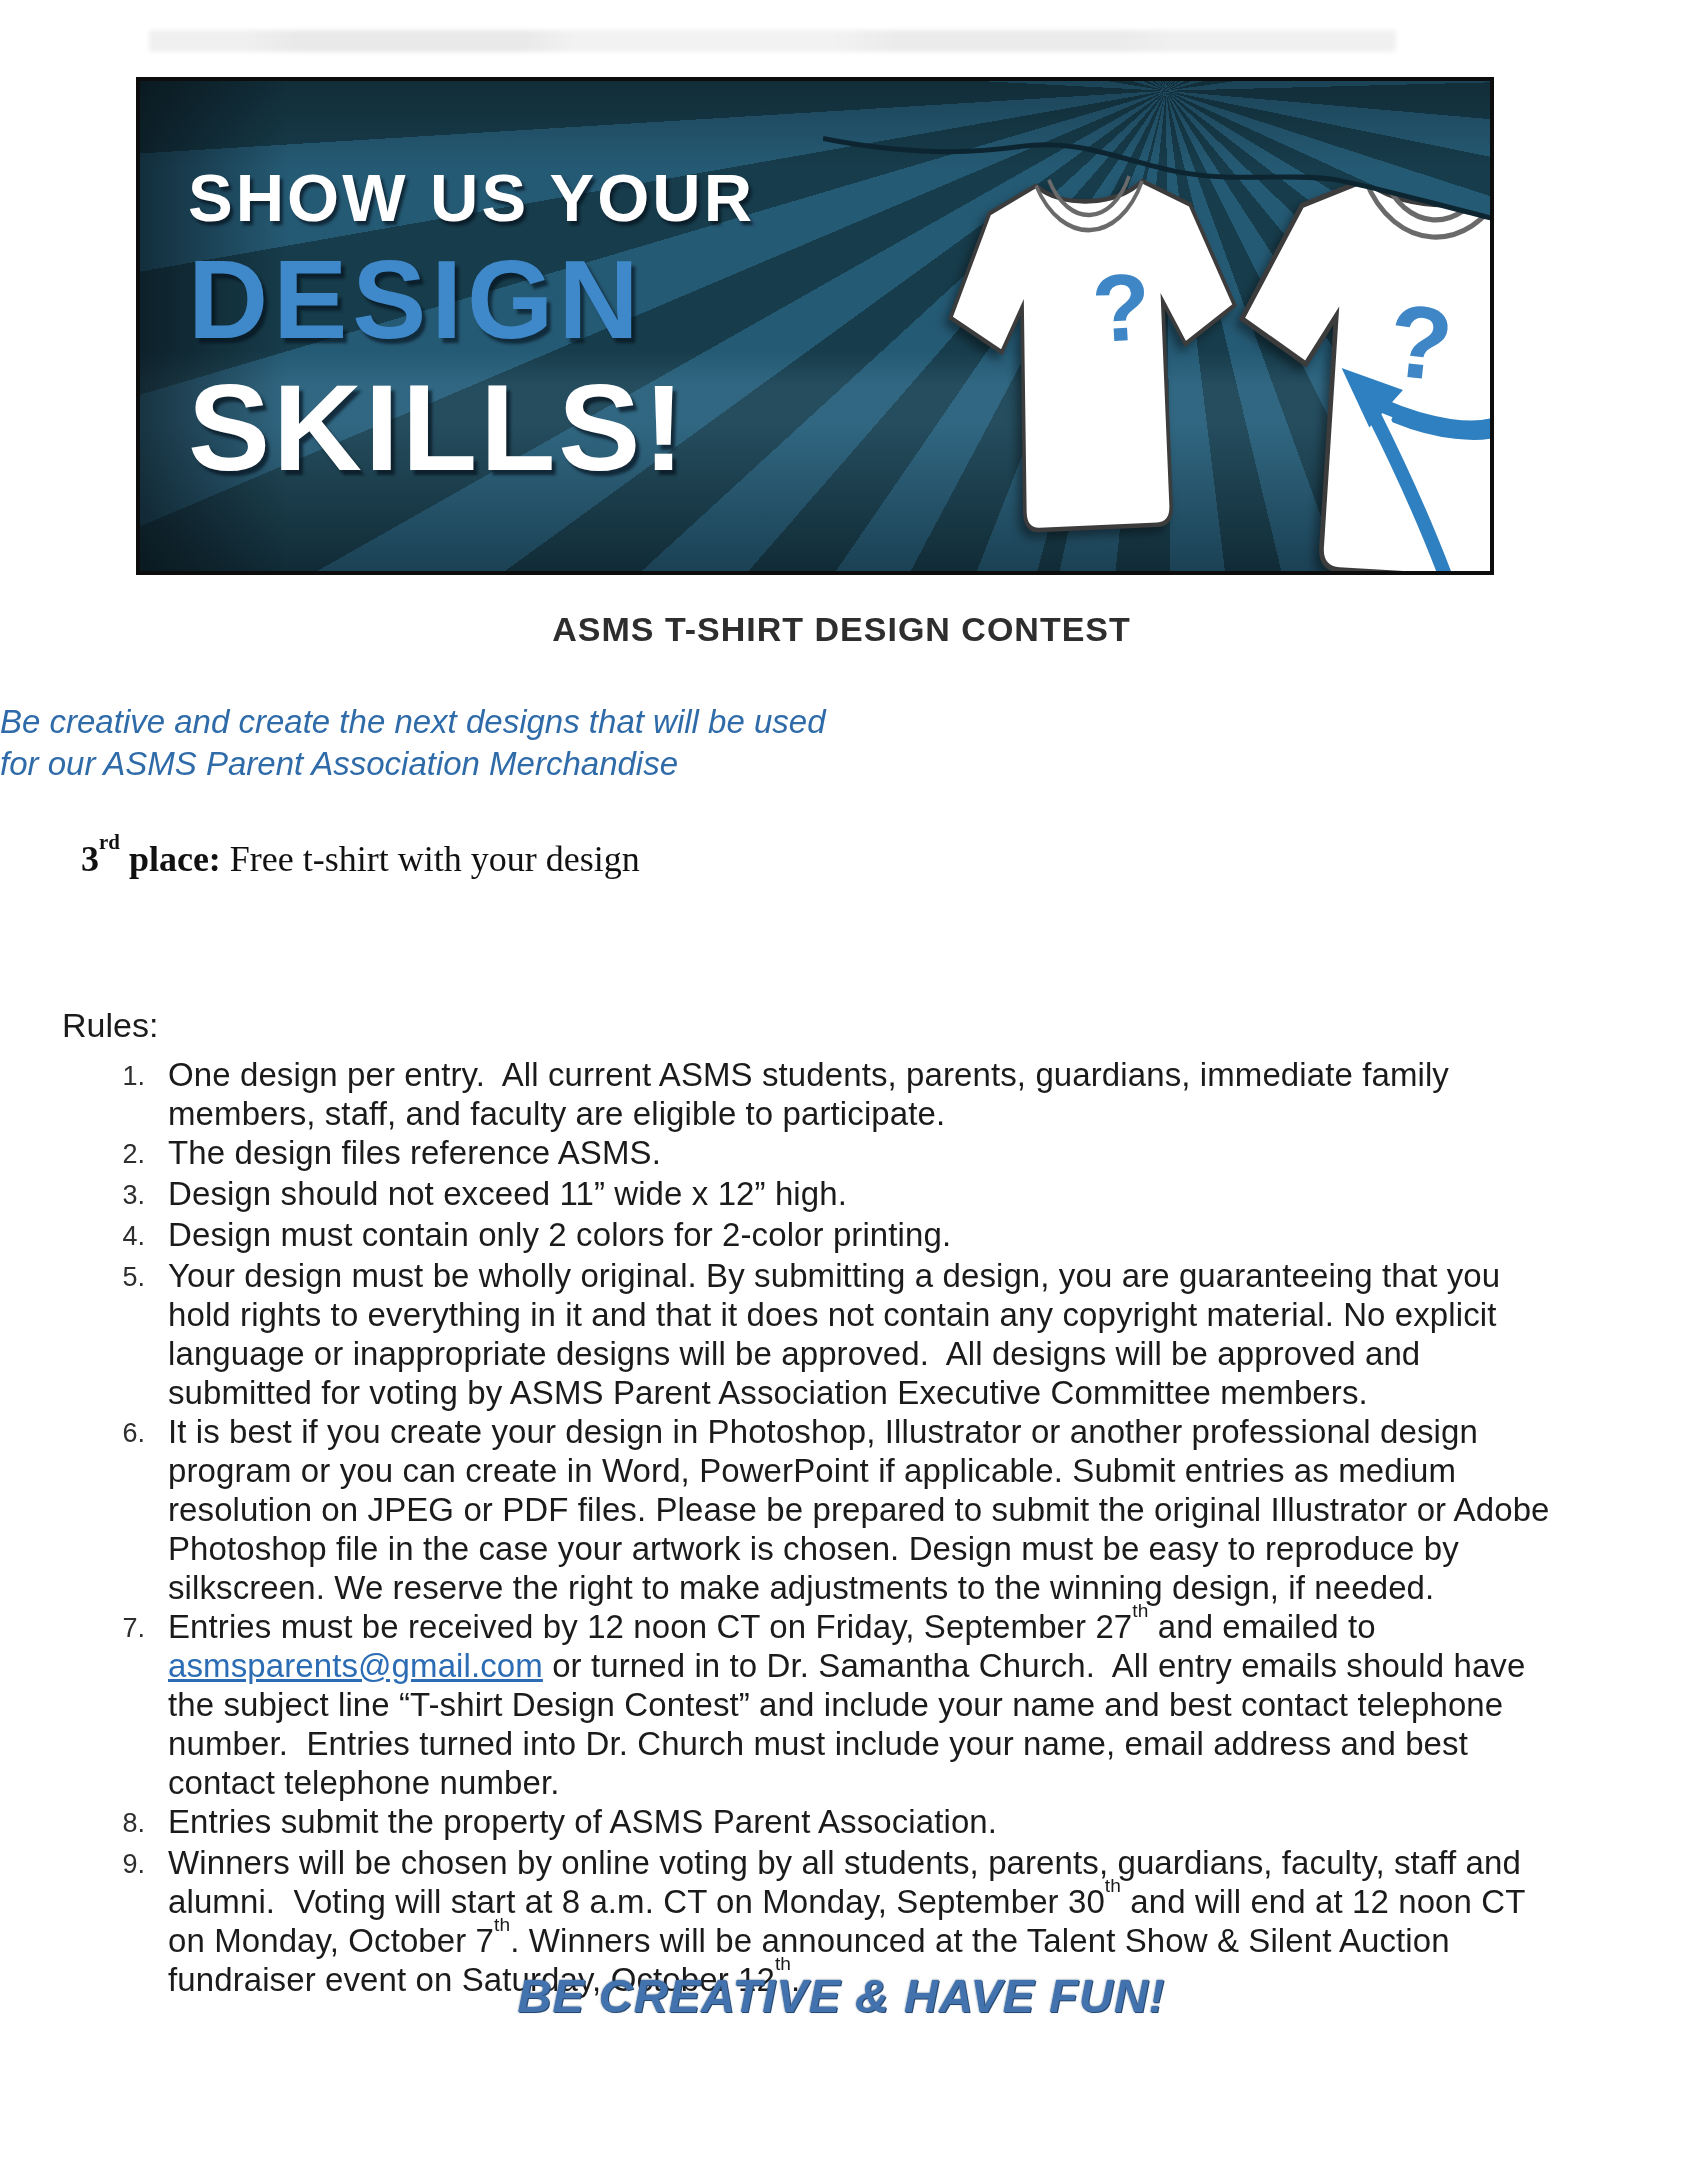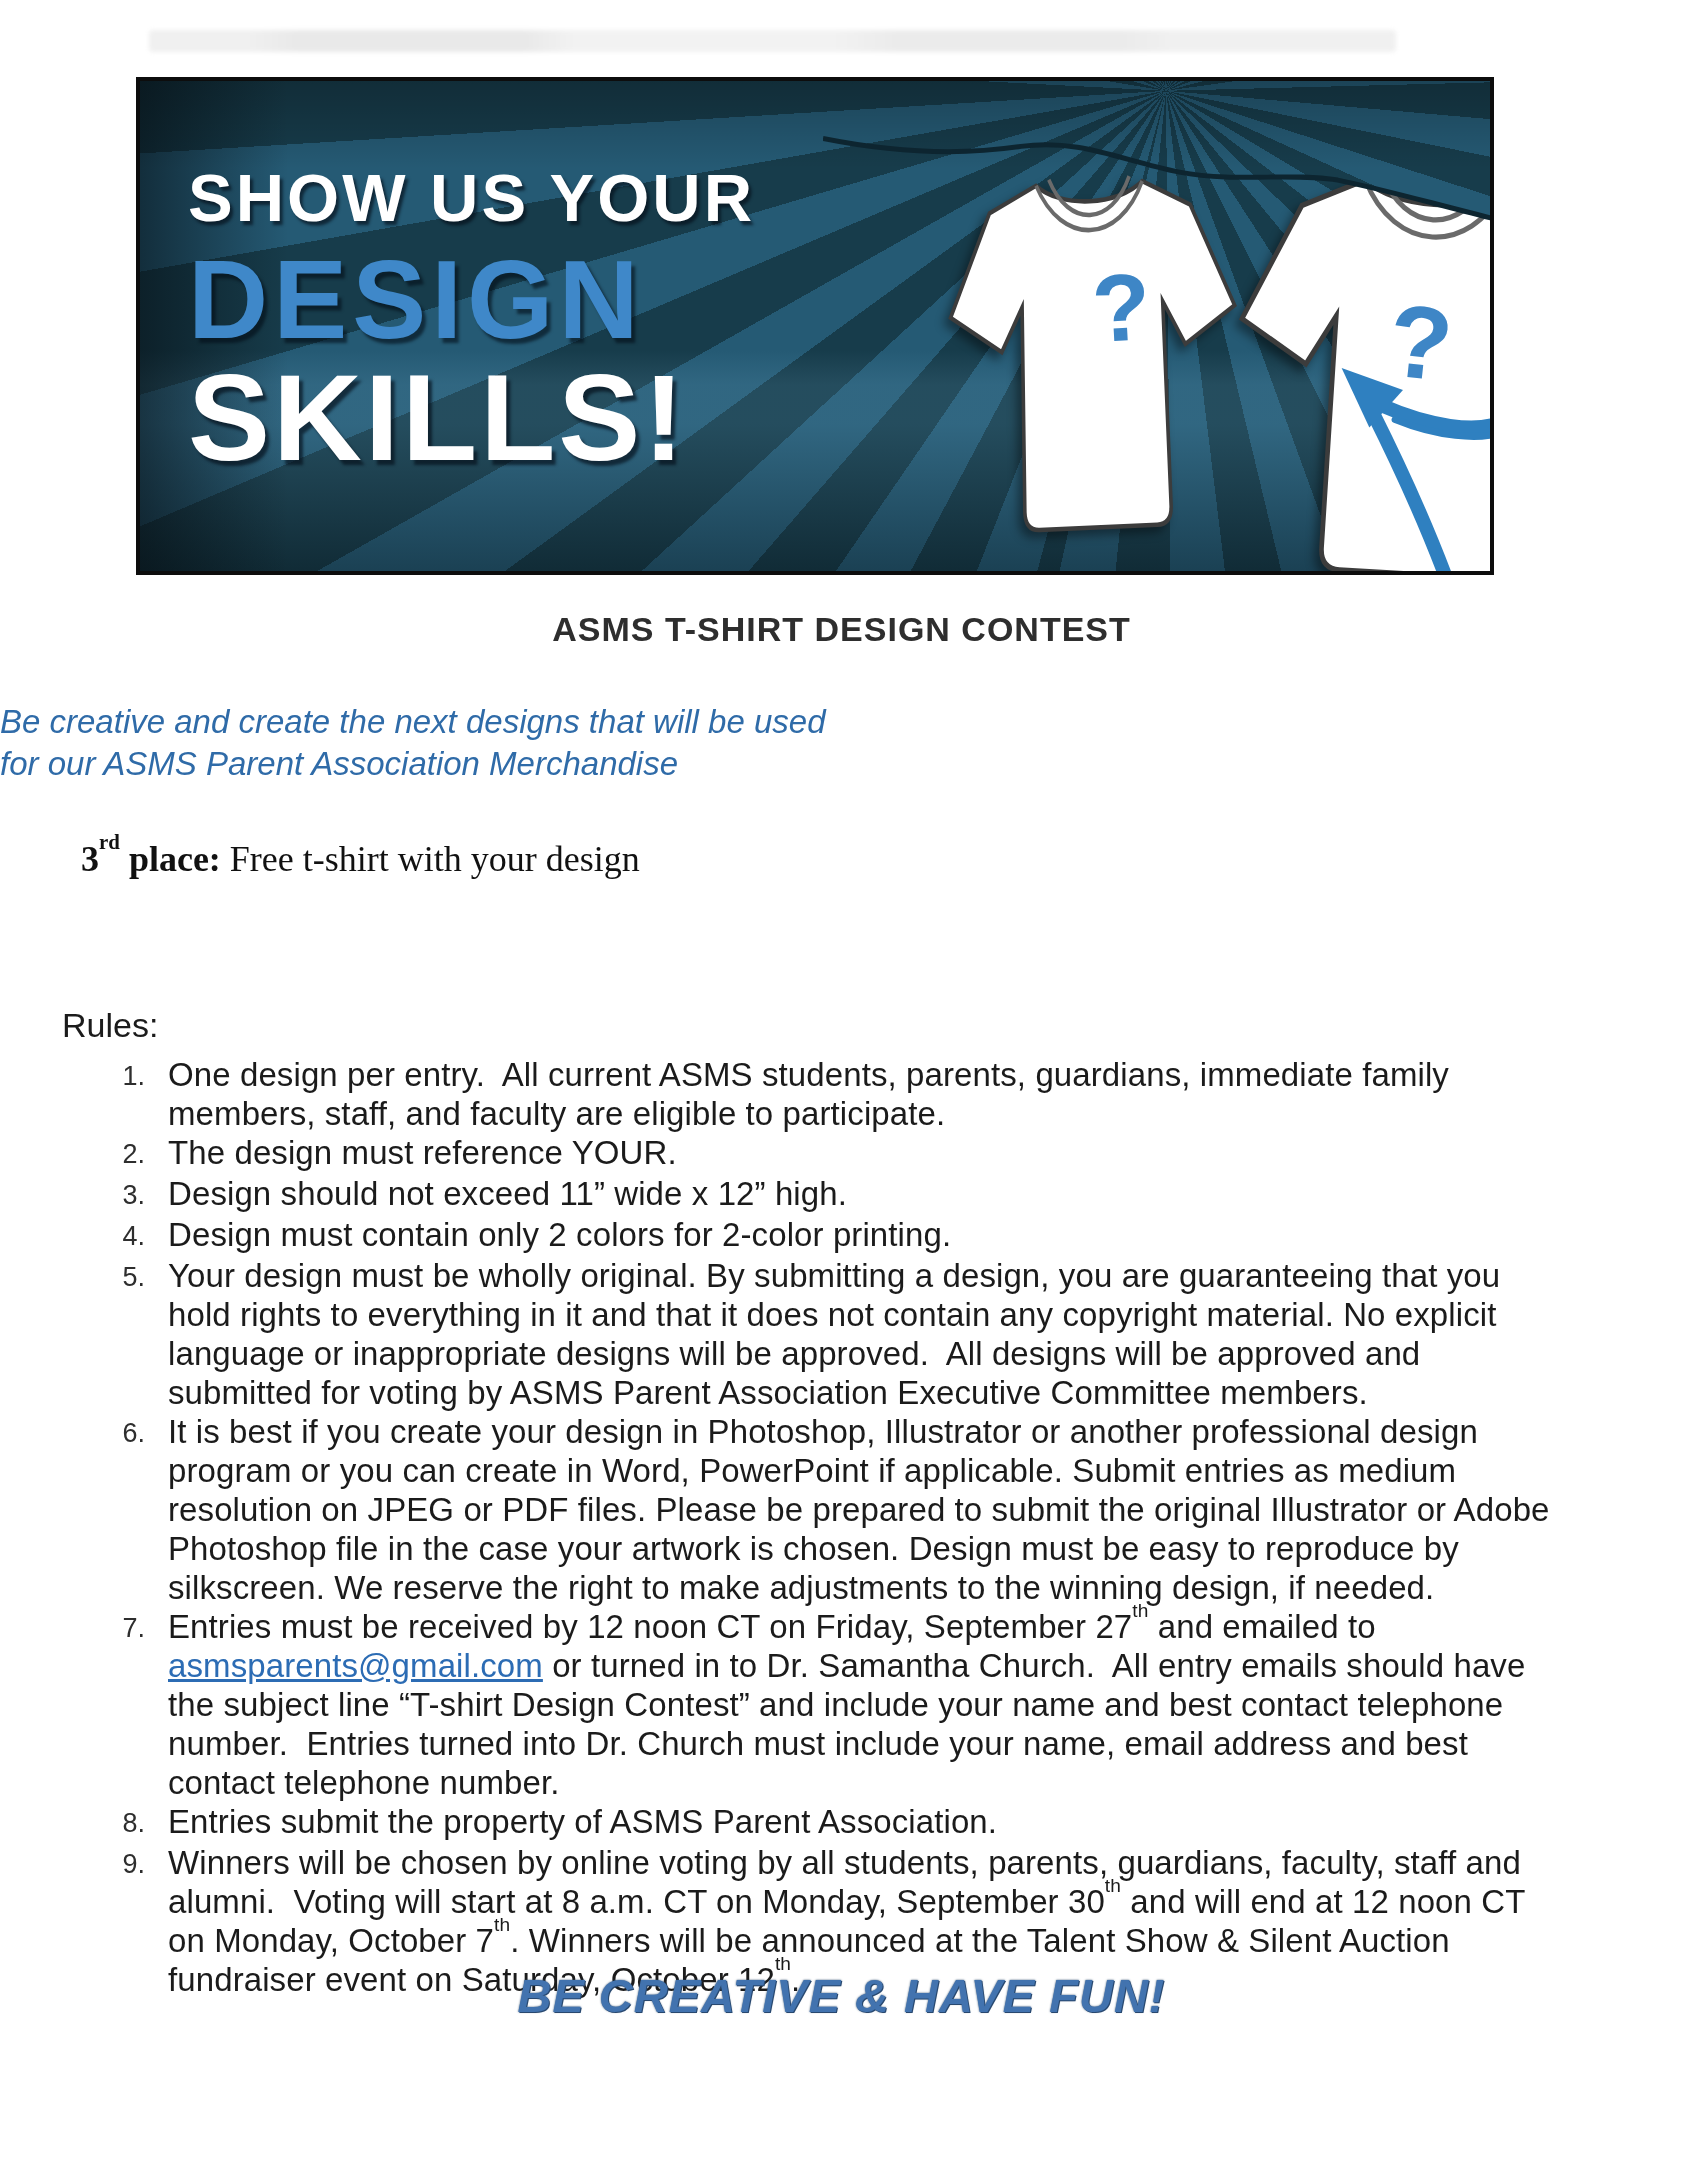--- a/index.html
+++ b/index.html
@@ -17,21 +17,21 @@
     background:
       linear-gradient(90deg,rgba(4,10,14,.55),rgba(4,10,14,0) 11%),
       linear-gradient(180deg,rgba(0,0,0,.25) 0,rgba(0,0,0,0) 18% 55%,rgba(120,180,210,.14) 62% 70%,rgba(0,0,0,.28) 100%),
       repeating-conic-gradient(from 195deg at 76% 2%, #255a74 0deg 6.5deg, #173c4b 6.5deg 13deg);}
   .banner-svg{position:absolute;left:683px;top:0;width:675px;height:498px;}
   .banner-text{position:absolute;left:48px;top:83px;line-height:1;}
   .banner-line1{font-size:67px;font-weight:bold;color:#ffffff;letter-spacing:3px;
     text-shadow:3px 4px 3px rgba(4,14,24,.65);}
   .banner-line2{margin-top:14px;font-size:111px;font-weight:bold;color:#3f88c9;letter-spacing:5px;
     text-shadow:4px 5px 3px rgba(4,14,24,.6);}
-  .banner-line3{font-size:123px;font-weight:bold;color:#ffffff;letter-spacing:3px;
+  .banner-line3{margin-top:10px;font-size:123px;font-weight:bold;color:#ffffff;letter-spacing:3px;
     text-shadow:4px 5px 3px rgba(4,14,24,.65);}
 
   
   .title{position:absolute;left:0;top:610px;width:100%;text-align:center;
     font-size:34px;font-weight:bold;color:#2e2e2e;letter-spacing:1px;}
   .subtitle{position:absolute;left:0;top:701px;width:100%;text-align:left;
     font-size:33px;font-weight:normal;font-style:italic;color:#2f6ba8;line-height:1.28;}
 
   
   .prizes{position:absolute;left:81px;top:838px;
@@ -113,21 +113,21 @@
   <div class="rules">
     <div class="rules-heading">Rules:</div>
     <ol class="rules-list">
         <li>
           <span class="num">1.</span>
           <div class="li-body">One design per entry.  All current ASMS students, parents, guardians, immediate family
 members, staff, and faculty are eligible to participate.</div>
         </li>
         <li>
           <span class="num">2.</span>
-          <div class="li-body">The design must reference YOUR.</div>
+          <div class="li-body">The design files reference ASMS.</div>
         </li>
         <li>
           <span class="num">3.</span>
           <div class="li-body">Design should not exceed 11” wide x 12” high.</div>
         </li>
         <li>
           <span class="num">4.</span>
           <div class="li-body">Design must contain only 2 colors for 2-color printing.</div>
         </li>
         <li>

